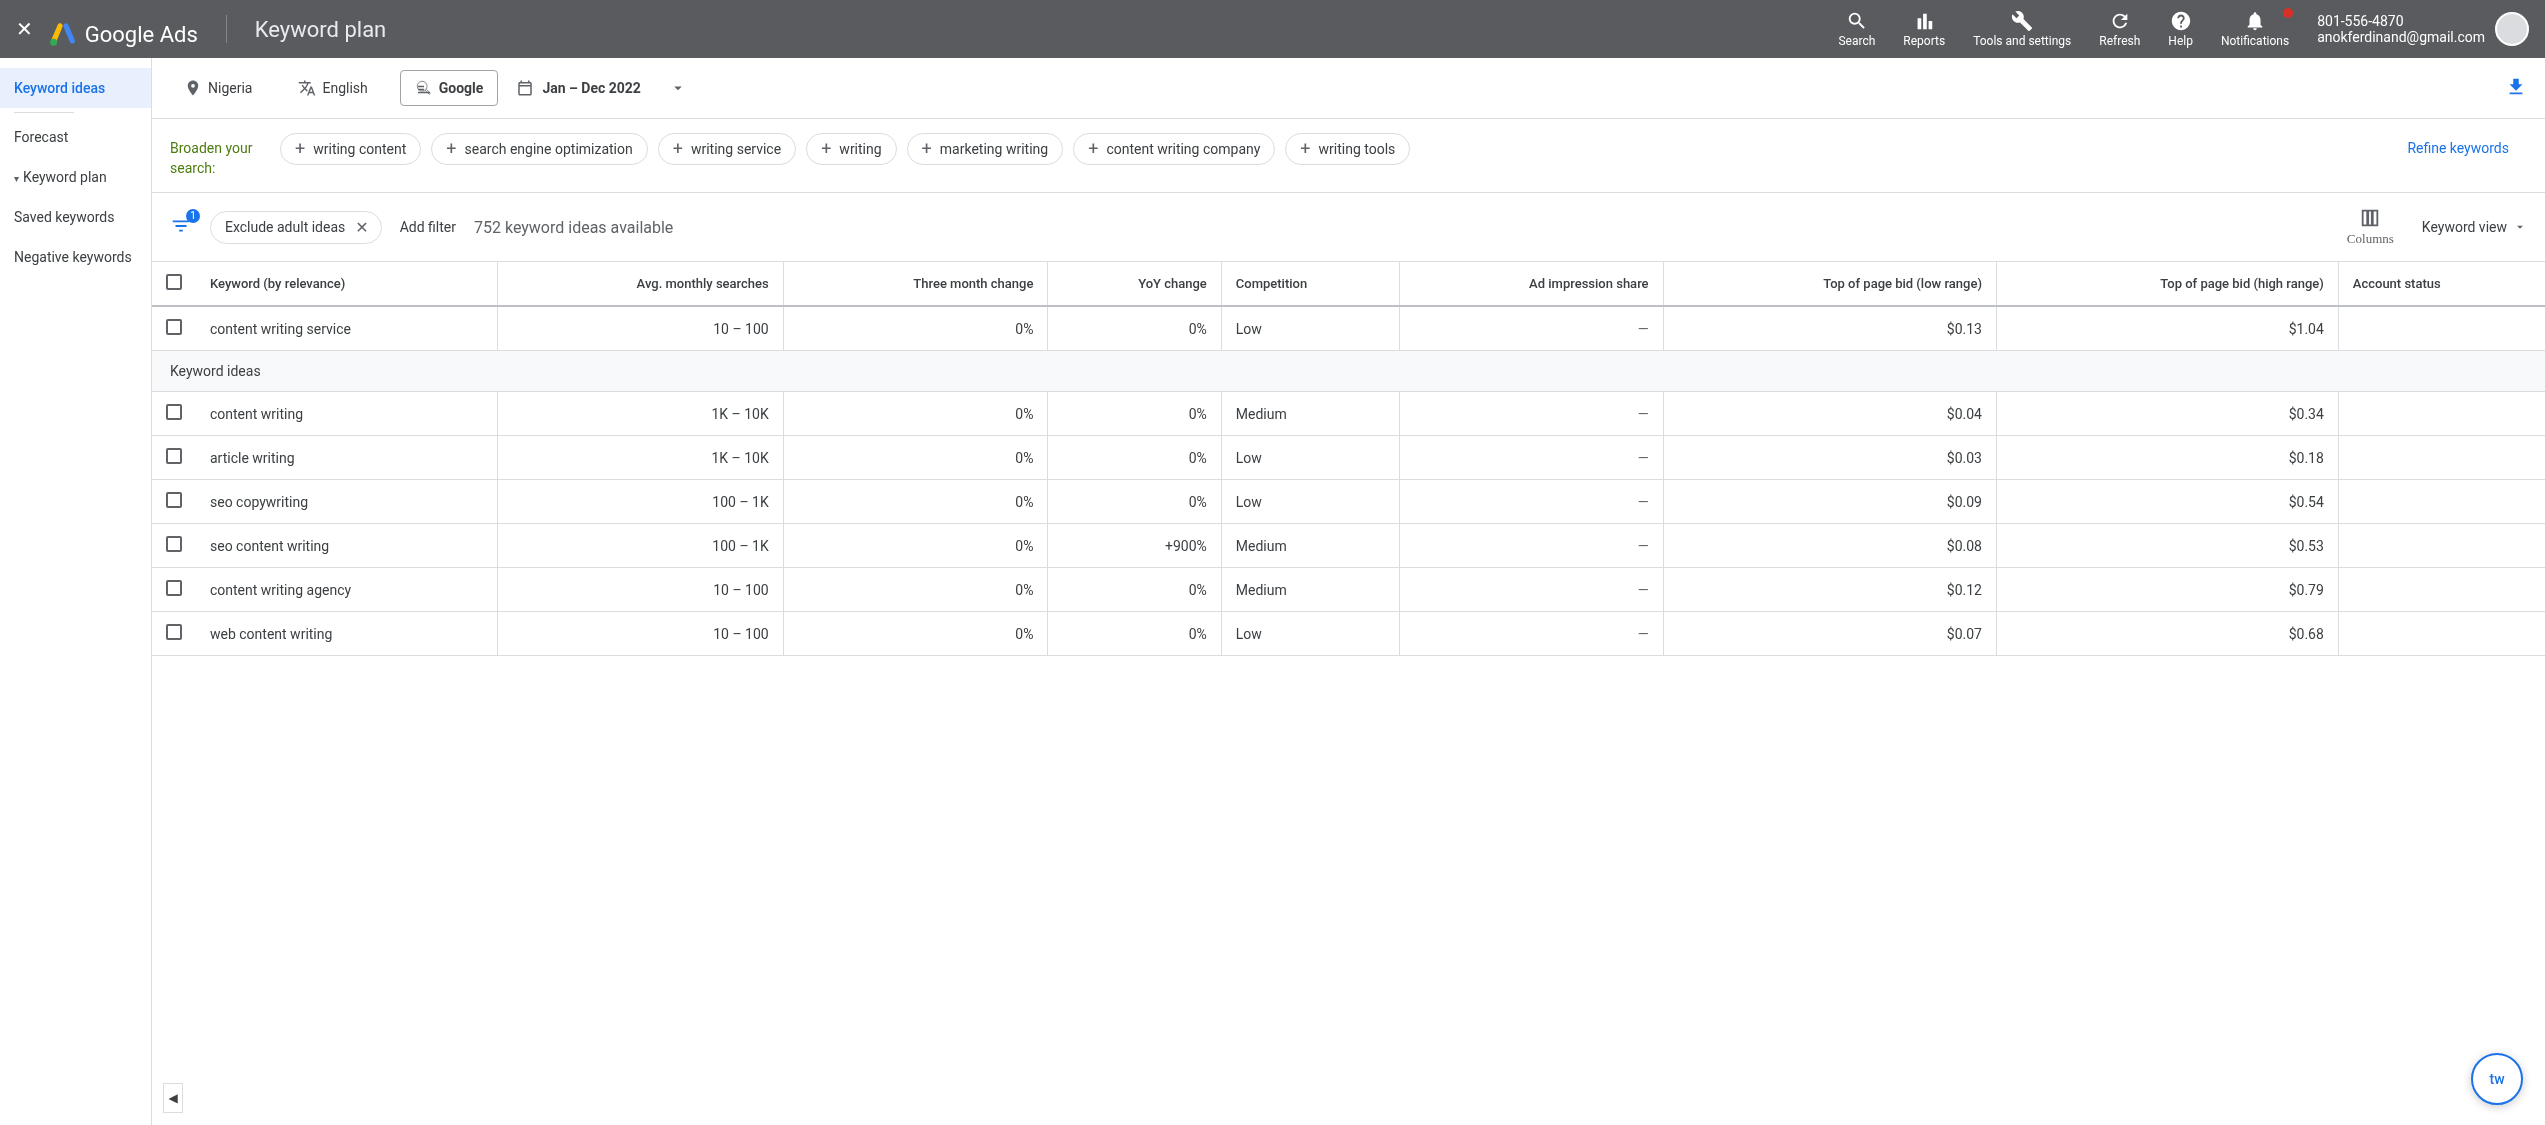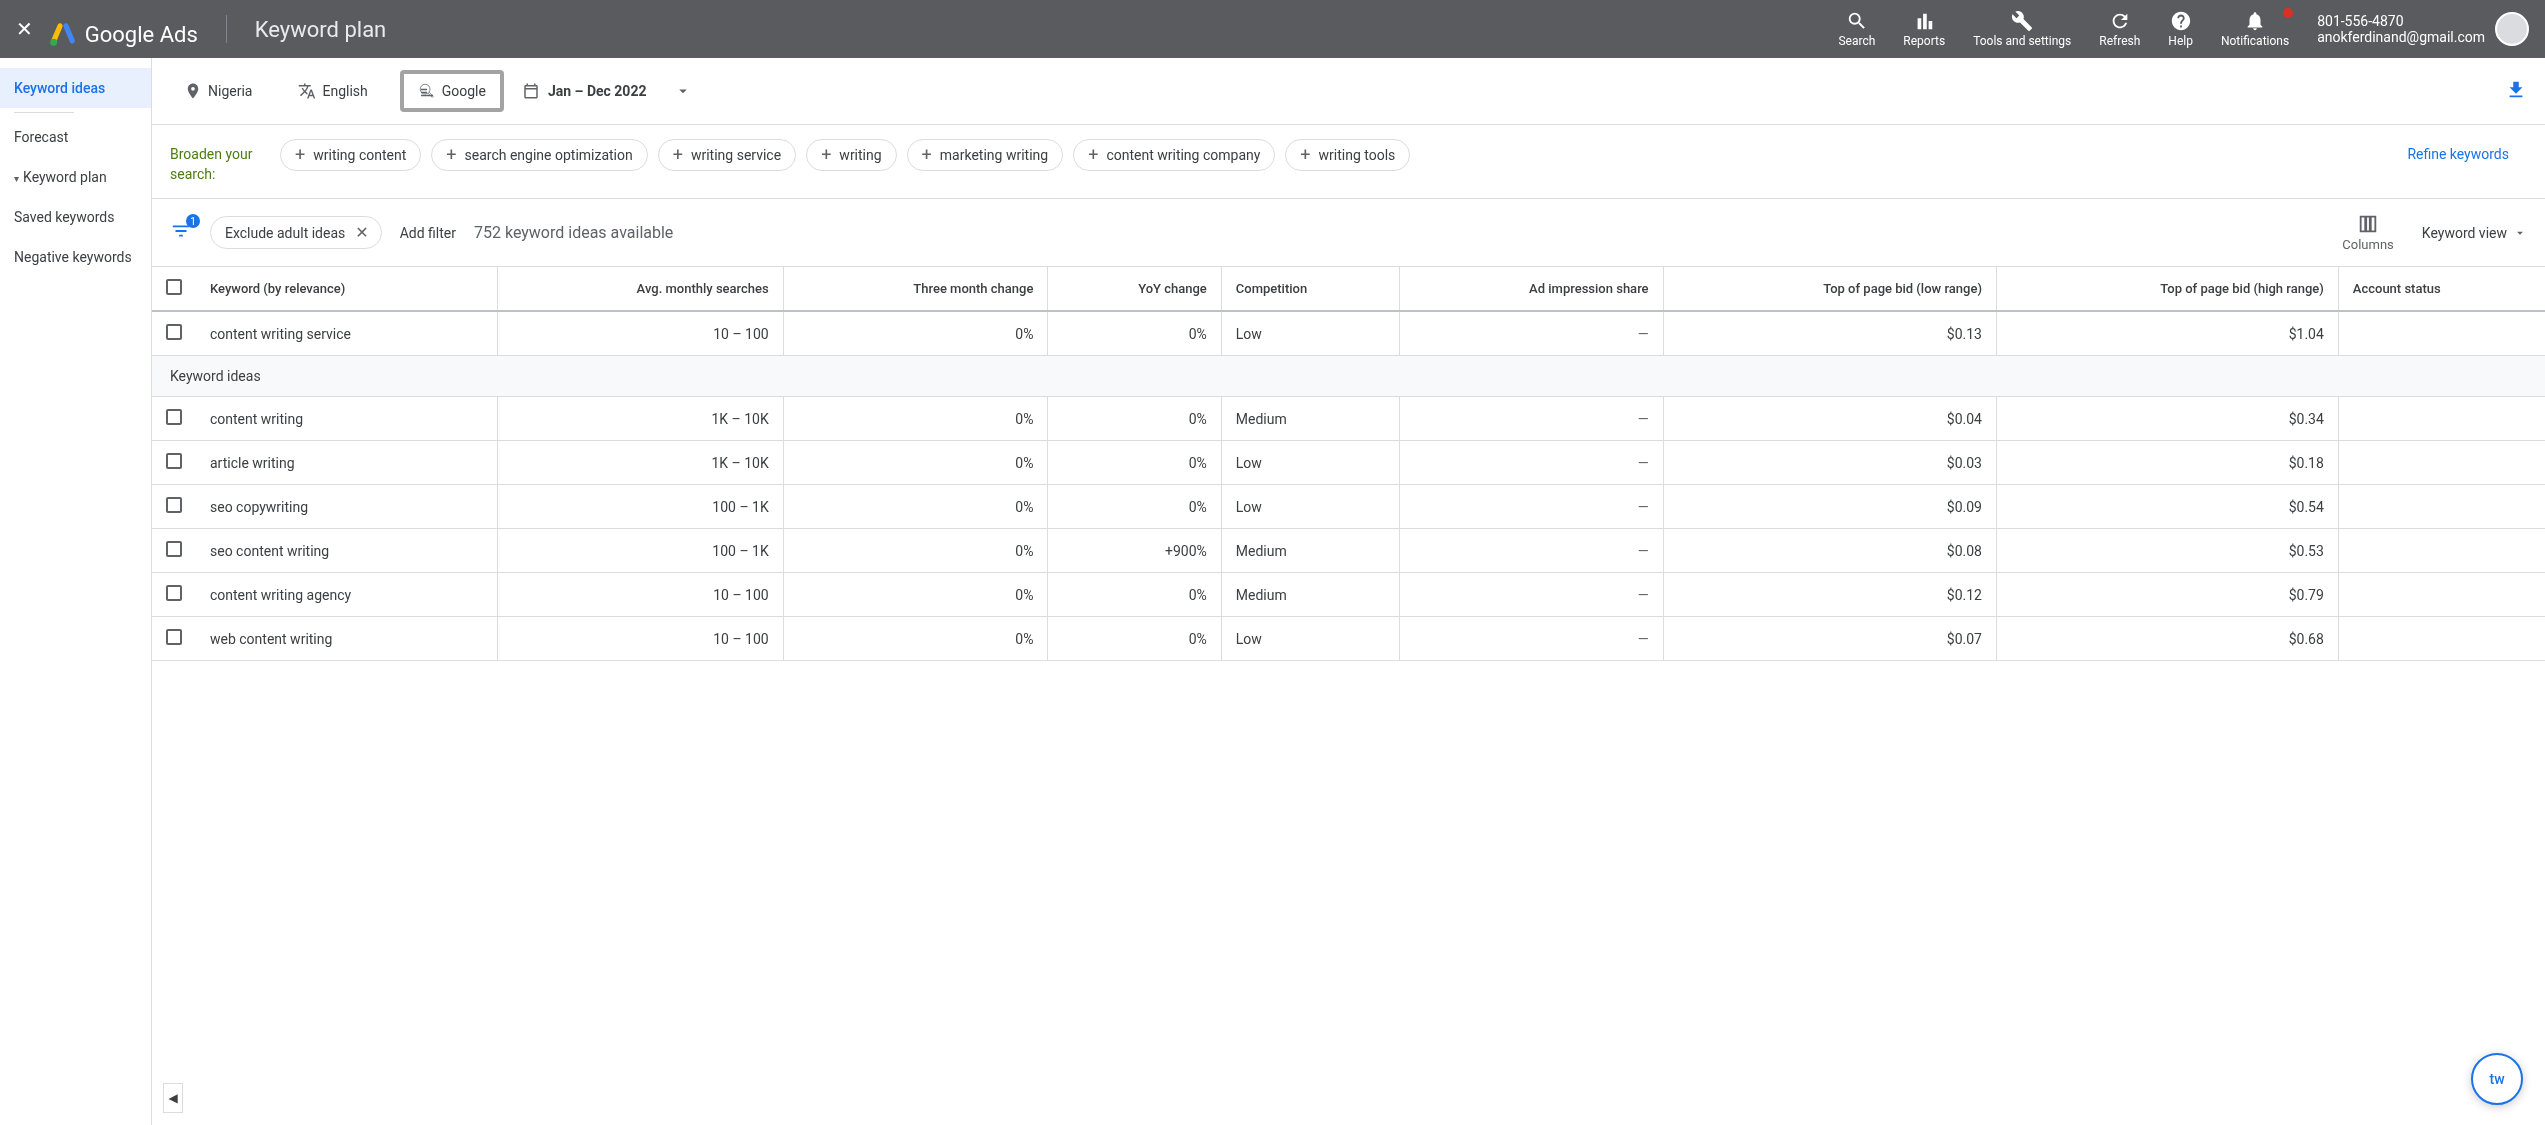--- a/index.html
+++ b/index.html
@@ -33,21 +33,21 @@
 
 .main { flex: 1; overflow: auto; }
 
 
 .controls { display: flex; align-items: center; padding: 12px 18px; gap: 18px; border-bottom: 1px solid #dadce0; }
 .search-box { display: flex; align-items: center; background: #f1f3f4; padding: 10px 14px; border-radius: 4px; width: 346px; gap: 12px; }
 .search-box svg { width: 20px; height: 20px; fill: #5f6368; flex-shrink: 0; }
 .search-text { font-size: 14px; color: #3c4043; line-height: 1.3; }
 .ctrl-chip { display: flex; align-items: center; gap: 6px; padding: 8px 14px; color: #3c4043; cursor: pointer; font-size: 14px; }
 .ctrl-chip svg { width: 18px; height: 18px; fill: #5f6368; }
-.ctrl-chip.boxed { border: 4px solid #a3a3a3; border-radius: 4px; }
+.ctrl-chip.boxed { border: 1px solid #a3a3a3; border-radius: 4px; font-weight: bold; }
 .date-chip { display: flex; align-items: center; gap: 8px; cursor: pointer; font-weight: bold; }
 .date-chip svg { width: 18px; height: 18px; fill: #5f6368; }
 .date-chip .chev { margin-left: 20px; }
 .download-btn { margin-left: auto; cursor: pointer; }
 .download-btn svg { width: 22px; height: 22px; fill: #1a73e8; }
 
 
 .broaden-row { display: flex; align-items: flex-start; padding: 14px 18px; gap: 20px; border-bottom: 1px solid #dadce0; }
 .broaden-label { font-size: 14px; color: #4d7c0f; width: 90px; line-height: 1.4; padding-top: 6px; }
 .broaden-chips { display: flex; flex-wrap: wrap; gap: 10px; flex: 1; }
@@ -58,21 +58,21 @@
 
 .filter-row { display: flex; align-items: center; padding: 14px 18px; gap: 18px; }
 .filter-icon { position: relative; }
 .filter-icon svg { width: 22px; height: 22px; fill: #1a73e8; }
 .filter-badge { position: absolute; top: -6px; right: -8px; background: #1a73e8; color: #fff; font-size: 10px; width: 14px; height: 14px; border-radius: 50%; display: flex; align-items: center; justify-content: center; }
 .filter-chip { display: flex; align-items: center; gap: 10px; border: 1px solid #dadce0; border-radius: 18px; padding: 6px 12px 6px 14px; font-size: 14px; color: #3c4043; }
 .filter-chip .x { font-size: 16px; color: #5f6368; cursor: pointer; }
 .add-filter { color: #3c4043; font-size: 14px; cursor: pointer; }
 .ideas-count { color: #5f6368; font-size: 16px; }
 .filter-right { margin-left: auto; display: flex; align-items: center; gap: 28px; }
-.columns-btn { display: flex; flex-direction: column; align-items: center; cursor: pointer; font-size: 13px; color: #5f6368; gap: 2px; }
+.columns-btn { display: flex; flex-direction: column; align-items: center; cursor: pointer; font-size: 13px; color: #5f6368; gap: 2px; font-family: Liberation Serif, serif; }
 .columns-btn svg { width: 22px; height: 22px; fill: #5f6368; }
 .view-select { display: flex; align-items: center; gap: 6px; cursor: pointer; font-size: 14px; color: #3c4043; }
 
 
 .table-wrap { border-top: 1px solid #dadce0; }
 table { width: 100%; border-collapse: collapse; font-size: 14px; }
 th { text-align: right; padding: 12px 14px; font-weight: 500; color: #3c4043; border-bottom: 2px solid #bdc1c6; border-left: 1px solid #dadce0; vertical-align: middle; font-size: 13px; }
 th:first-child { border-left: none; text-align: center; width: 40px; }
 th:nth-child(2) { text-align: left; border-left: none; }
 td { text-align: right; padding: 12px 14px; border-bottom: 1px solid #dadce0; border-left: 1px solid #dadce0; color: #3c4043; }

